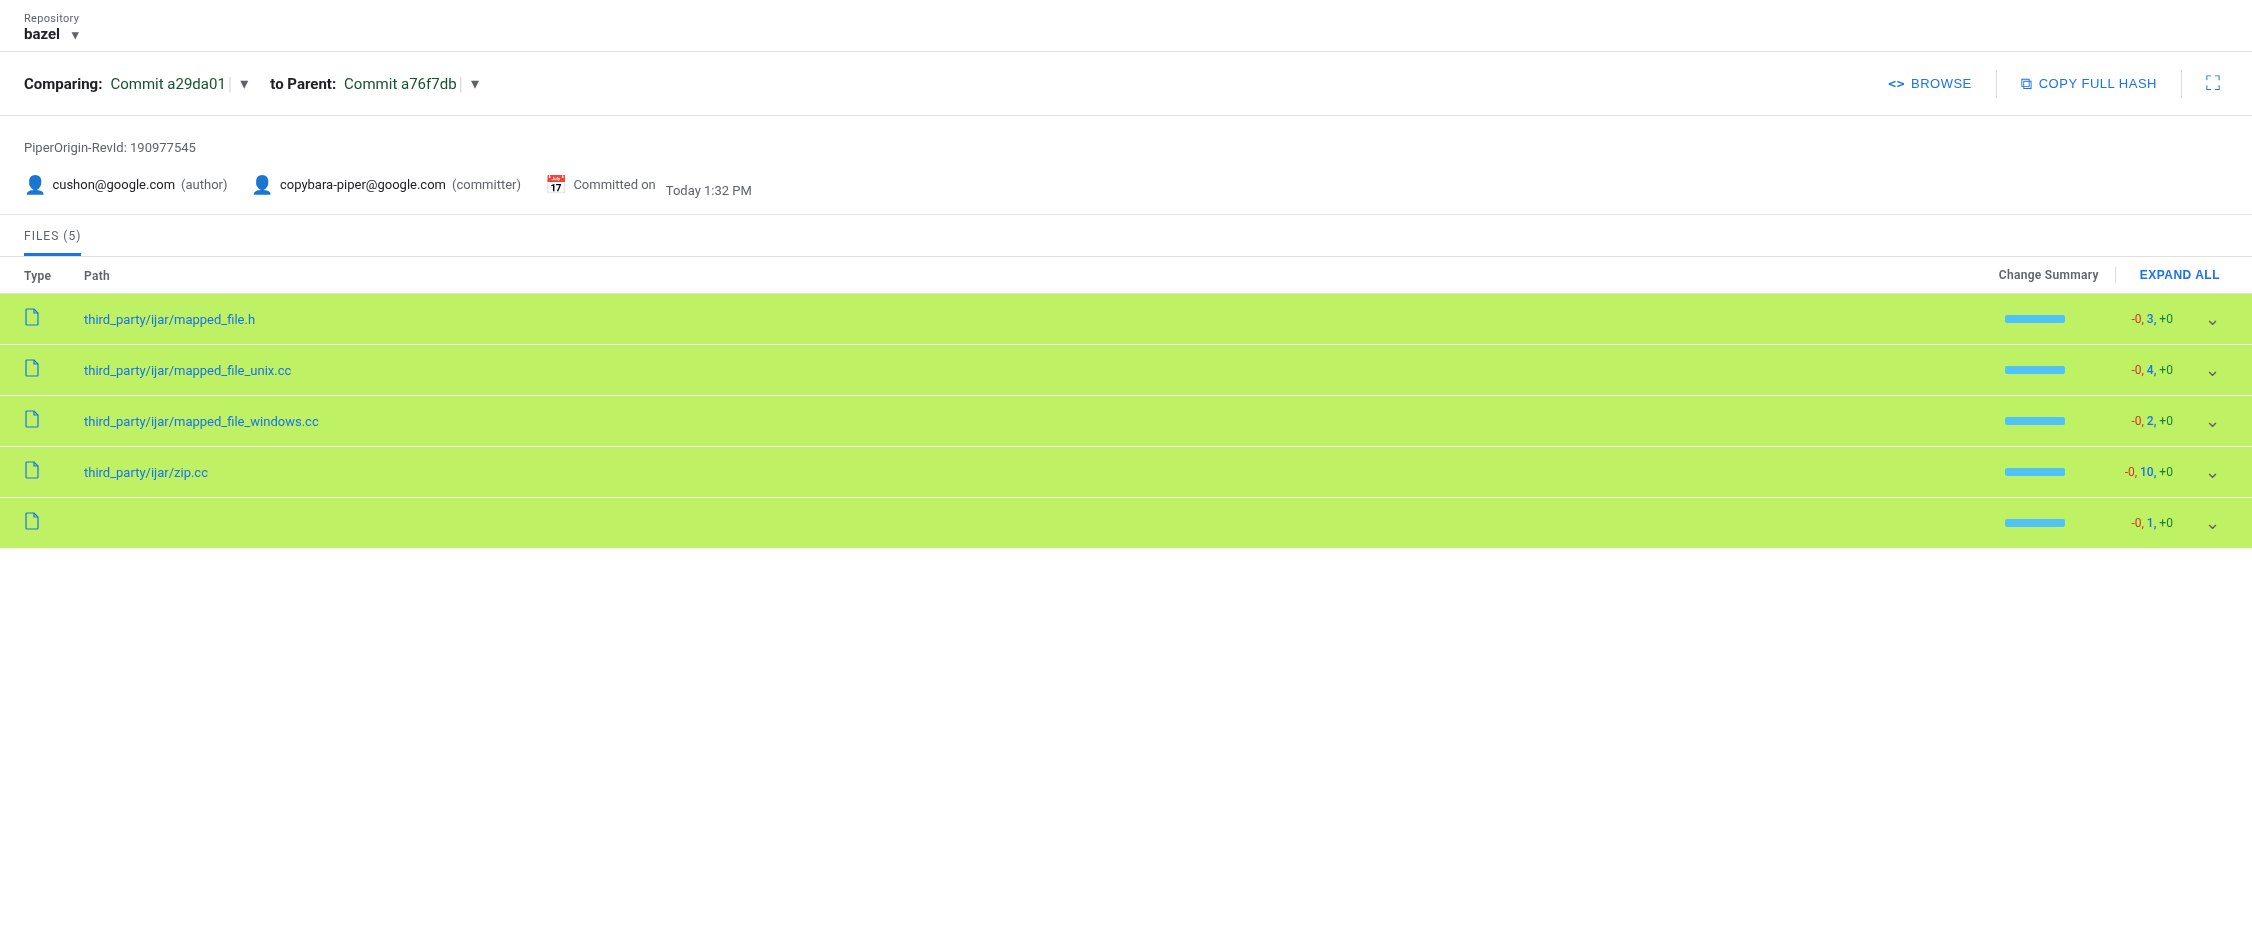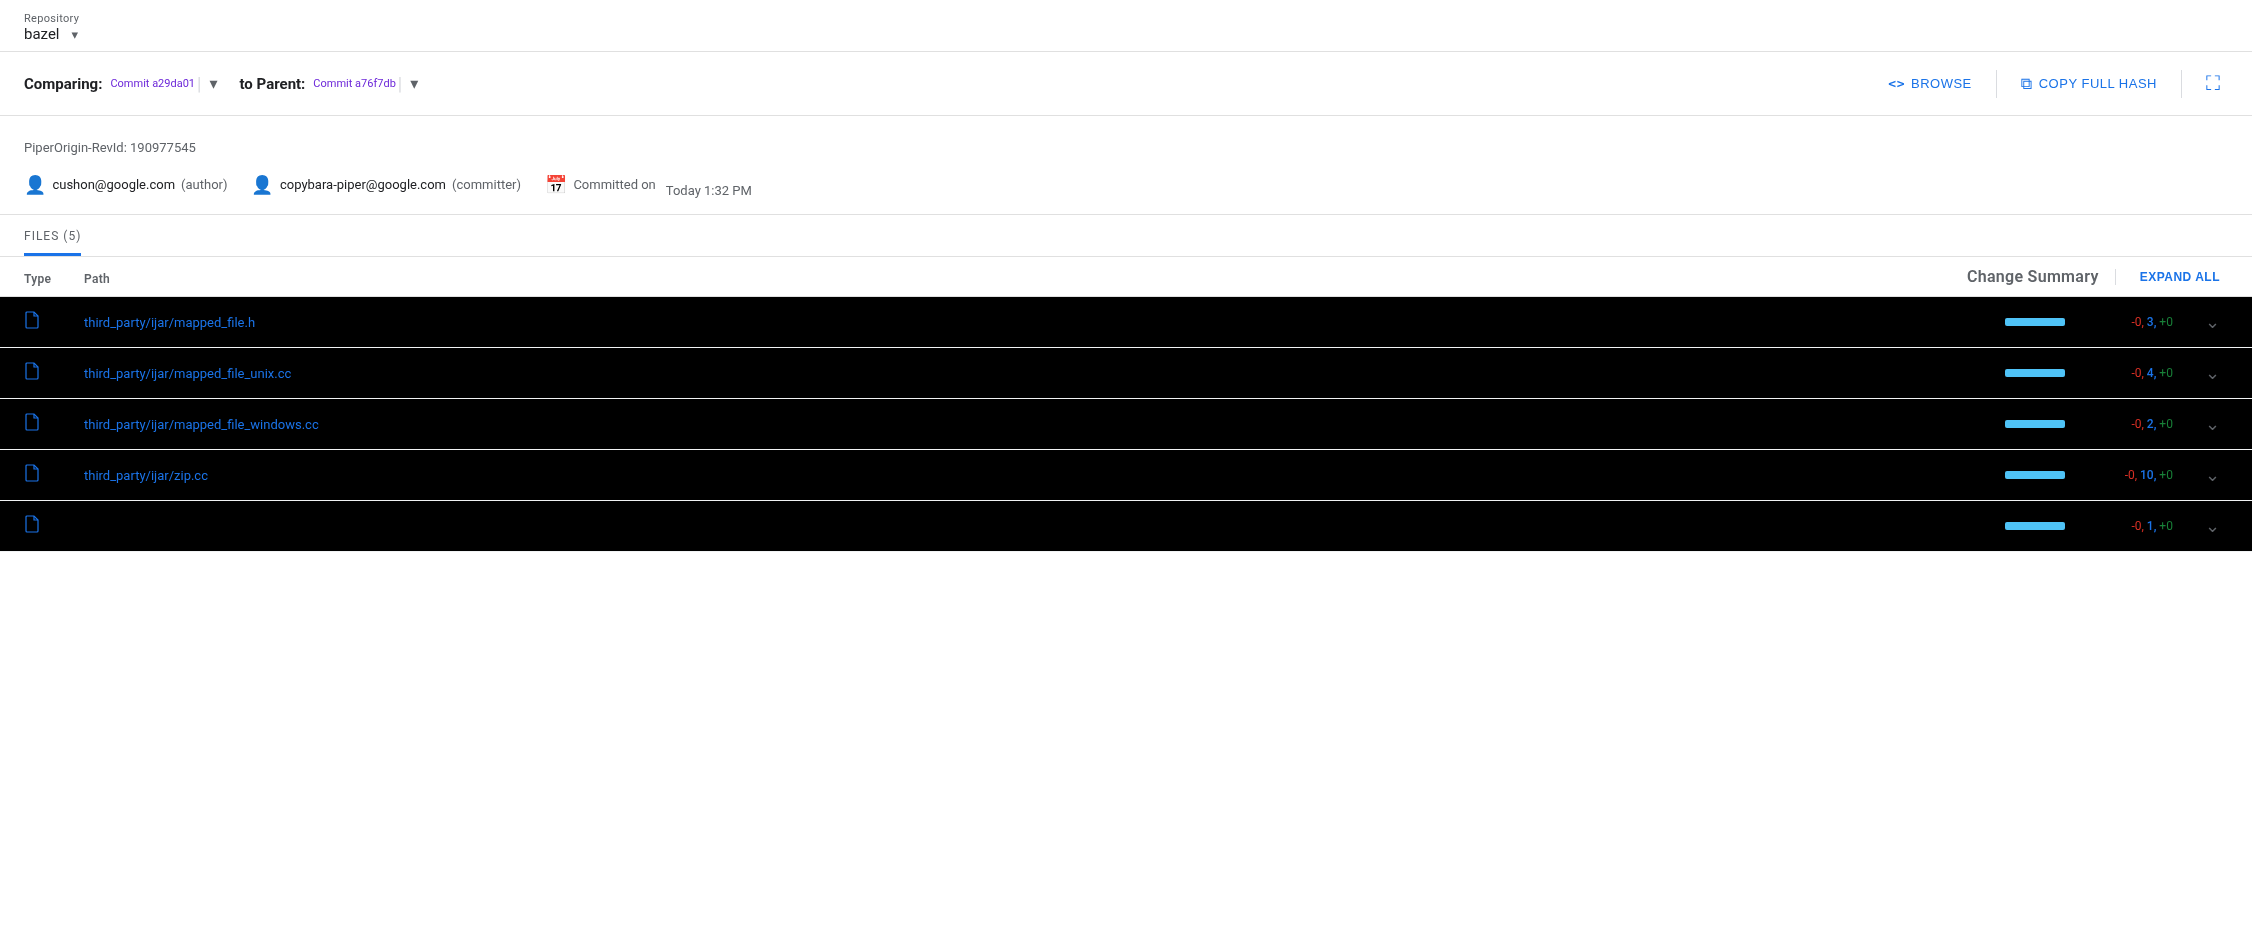--- a/index.html
+++ b/index.html
@@ -16,40 +16,40 @@
     .repo-label {
       font-size: 11px;
       color: #5f6368;
       letter-spacing: 0.3px;
     }
     .repo-selector {
       display: flex;
       align-items: center;
       gap: 12px;
       font-size: 15px;
-      font-weight: 400;
+      font-weight: 700;
       color: #202124;
       cursor: pointer;
     }
     .comparing-bar {
       display: flex;
       align-items: center;
       padding: 16px 24px;
       border-bottom: 1px solid #e0e0e0;
       gap: 0;
     }
     .comparing-label {
       font-weight: 700;
       font-size: 15px;
       color: #202124;
       margin-right: 8px;
     }
     .commit-link {
-      color: #6d28d9;
-      font-size: 11px;
+      color: #14532d;
+      font-size: 15px;
       text-decoration: none;
       cursor: pointer;
     }
     .dropdown-btn {
       border: none;
       background: none;
       cursor: pointer;
       padding: 4px 6px;
       color: #5f6368;
       font-size: 16px;
@@ -168,21 +168,21 @@
       letter-spacing: 0.3px;
     }
     .col-type { width: 60px; flex-shrink: 0; }
     .col-path { flex: 1; }
     .col-change-summary {
       margin-left: auto;
       display: flex;
       align-items: center;
       gap: 8px;
     }
-    .col-change-label { font-size: 16px; font-weight: 600; color: #5f6368; }
+    .col-change-label { font-size: 12px; font-weight: 600; color: #5f6368; }
     .expand-all-btn {
       font-size: 12px;
       font-weight: 700;
       color: #1a73e8;
       letter-spacing: 0.5px;
       text-transform: uppercase;
       border: none;
       background: none;
       cursor: pointer;
       padding: 0 8px;
@@ -191,21 +191,21 @@
       width: 1px;
       height: 16px;
       background: #dadce0;
       margin: 0 8px;
     }
     .file-row {
       display: flex;
       align-items: center;
       padding: 10px 24px;
       border-bottom: 1px solid #f1f3f4;
-      background: #000000;
+      background: #bef264;
     }
     .file-icon {
       color: #1a73e8;
       font-size: 16px;
       width: 60px;
       flex-shrink: 0;
     }
     .file-path-link {
       color: #1a73e8;
       font-size: 13px;

